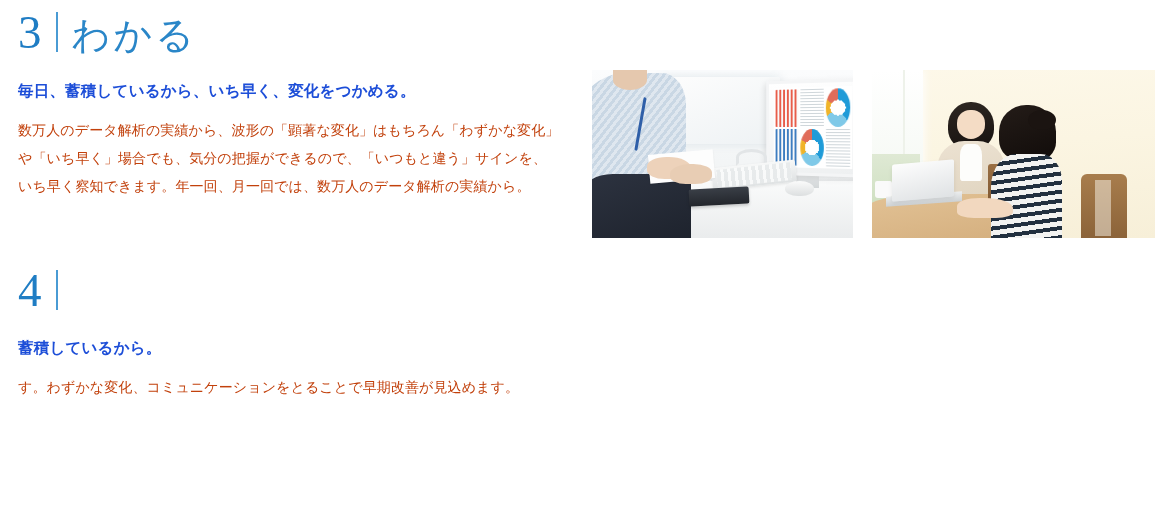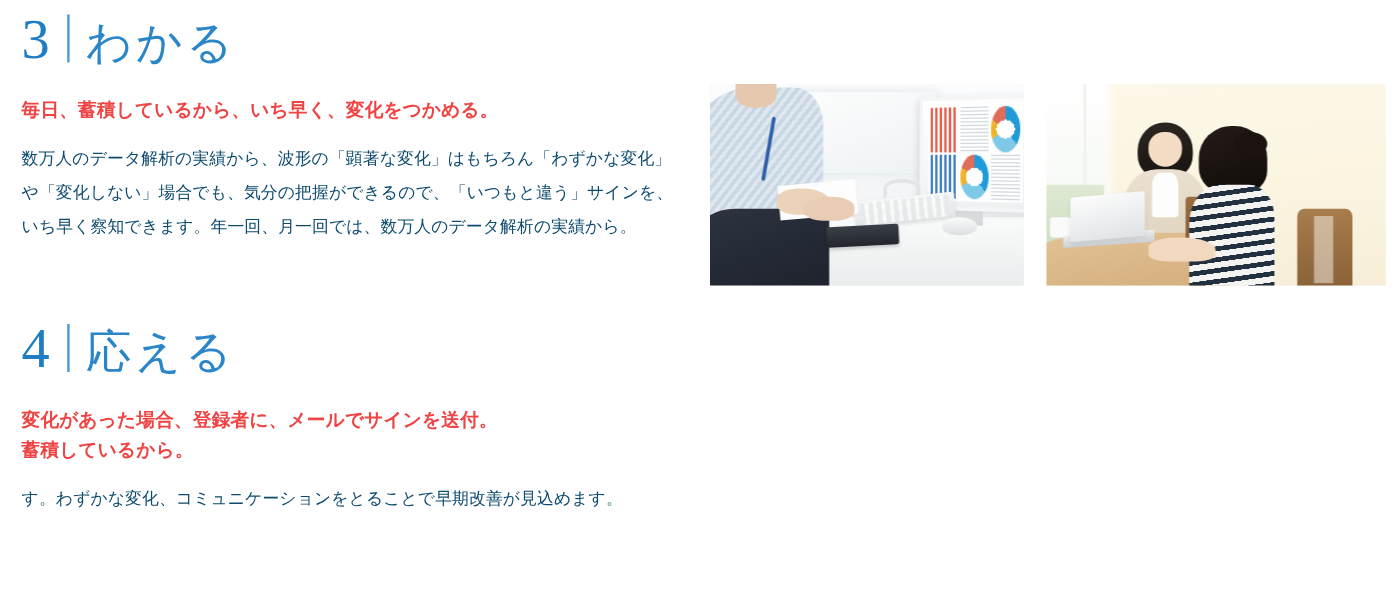--- a/index.html
+++ b/index.html
@@ -59,37 +59,37 @@
     font-family: Liberation Mono, monospace;
     font-size: 38px;
     font-weight: 300;
     line-height: 1;
     color: #2a86c8;
     letter-spacing: 3px;
   }
 
   
   .subhead {
-    color: #ef4444;
+    color: #1d4ed8;
     font-size: 15.5px;
     font-weight: bold;
     line-height: 1.62;
     letter-spacing: 0.2px;
     margin-bottom: 13px;
     font-family: "DejaVu Sans", "Liberation Sans", sans-serif;
   }
   .subhead .line { display: block; }
 
   
   .body-copy {
-    color: #0c4a6e;
+    color: #c2410c;
     font-size: 14px;
     line-height: 2.0;
     letter-spacing: 0.1px;
-    font-family: Liberation Sans, sans-serif;
+    font-family: Liberation Mono, monospace;
   }
   .body-copy .line { display: block; white-space: nowrap; }
 
   
   .photo {
     position: absolute;
     overflow: hidden;
     background: #f2f2f0;
   }
   .photo .ph-inner { position: absolute; inset: 0; }
@@ -305,21 +305,21 @@
         <span class="bar"></span>
         <span class="word">わかる</span>
       </div>
 
       <div class="subhead">
         <span class="line">毎日、蓄積しているから、いち早く、変化をつかめる。</span>
       </div>
 
       <div class="body-copy">
         <span class="line">数万人のデータ解析の実績から、波形の「顕著な変化」はもちろん「わずかな変化」</span>
-        <span class="line">や「変化しない」場合でも、気分の把握ができるので、「いつもと違う」サインを、</span>
+        <span class="line">や「いち早く」場合でも、気分の把握ができるので、「いつもと違う」サインを、</span>
         <span class="line">いち早く察知できます。年一回、月一回では、数万人のデータ解析の実績から。</span>
       </div>
     </div>
 
     <div class="photo" id="photo-desk">
       <div class="ph-inner">
         <div class="p1-bg"></div>
         <div class="p1-window"></div>
         <div class="p1-desk"></div>
         <div class="p1-monitor-stand"></div>
@@ -370,25 +370,23 @@
       </div>
     </div>
   </div>
 
   <div class="section" id="section-4">
 
     <div class="text-col">
       <div class="heading">
         <span class="num">4</span>
         <span class="bar"></span>
-        <span class="word">応える</span>
       </div>
 
       <div class="subhead">
-        <span class="line">変化があった場合、登録者に、メールでサインを送付。</span>
         <span class="line">蓄積しているから。</span>
       </div>
 
       <div class="body-copy">
         <span class="line">す。わずかな変化、コミュニケーションをとることで早期改善が見込めます。</span>
       </div>
     </div>
 
   </div>
 

